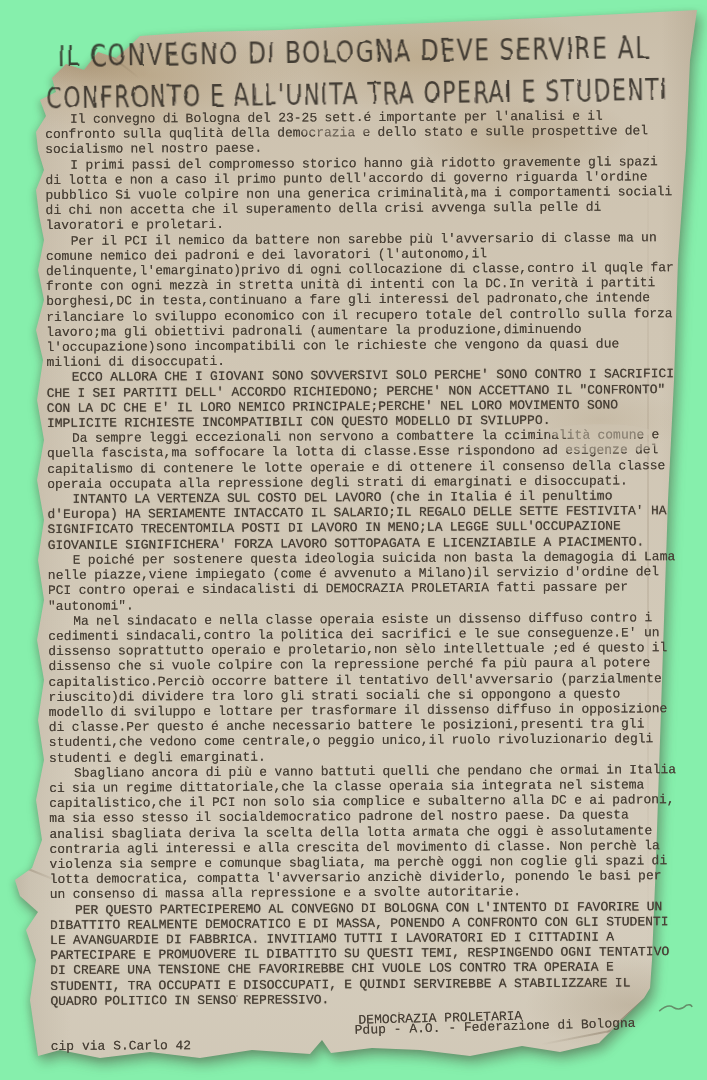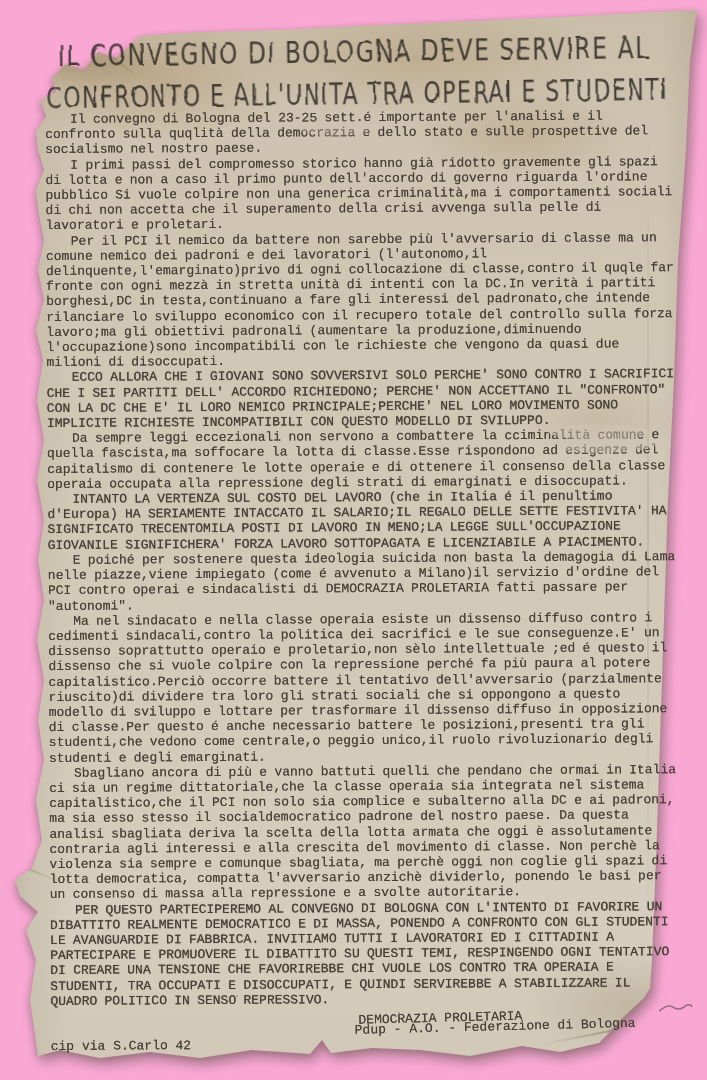--- a/index.html
+++ b/index.html
@@ -2,21 +2,21 @@
 <html><head>
 <meta charset="utf-8">
 <style>
   html,body{margin:0;padding:0;}
   body{
     width:707px;height:1080px;
     background:#fbfbfa;
     font-family:"Liberation Mono","DejaVu Sans Mono",monospace;
     overflow:hidden;
   }
-  .photo{position:relative;width:707px;height:1080px;background:#f9a8d4;overflow:hidden;}
+  .photo{position:relative;width:707px;height:1080px;background:#86efac;overflow:hidden;}
 
   
   .paper-shadow{position:absolute;inset:0;
     filter:drop-shadow(4px 6px 6px rgba(70,62,50,.40)) drop-shadow(-2px 2px 3px rgba(70,62,50,.22));}
   .paper{position:absolute;inset:0;
     clip-path:polygon(
       697px 10px,
       690px 60px,686px 150px,678px 260px,674px 380px,668px 500px,664px 620px,
       660px 740px,656px 860px,652px 960px,650px 988px,
       644px 998px,618px 1024px,599px 1043px,

